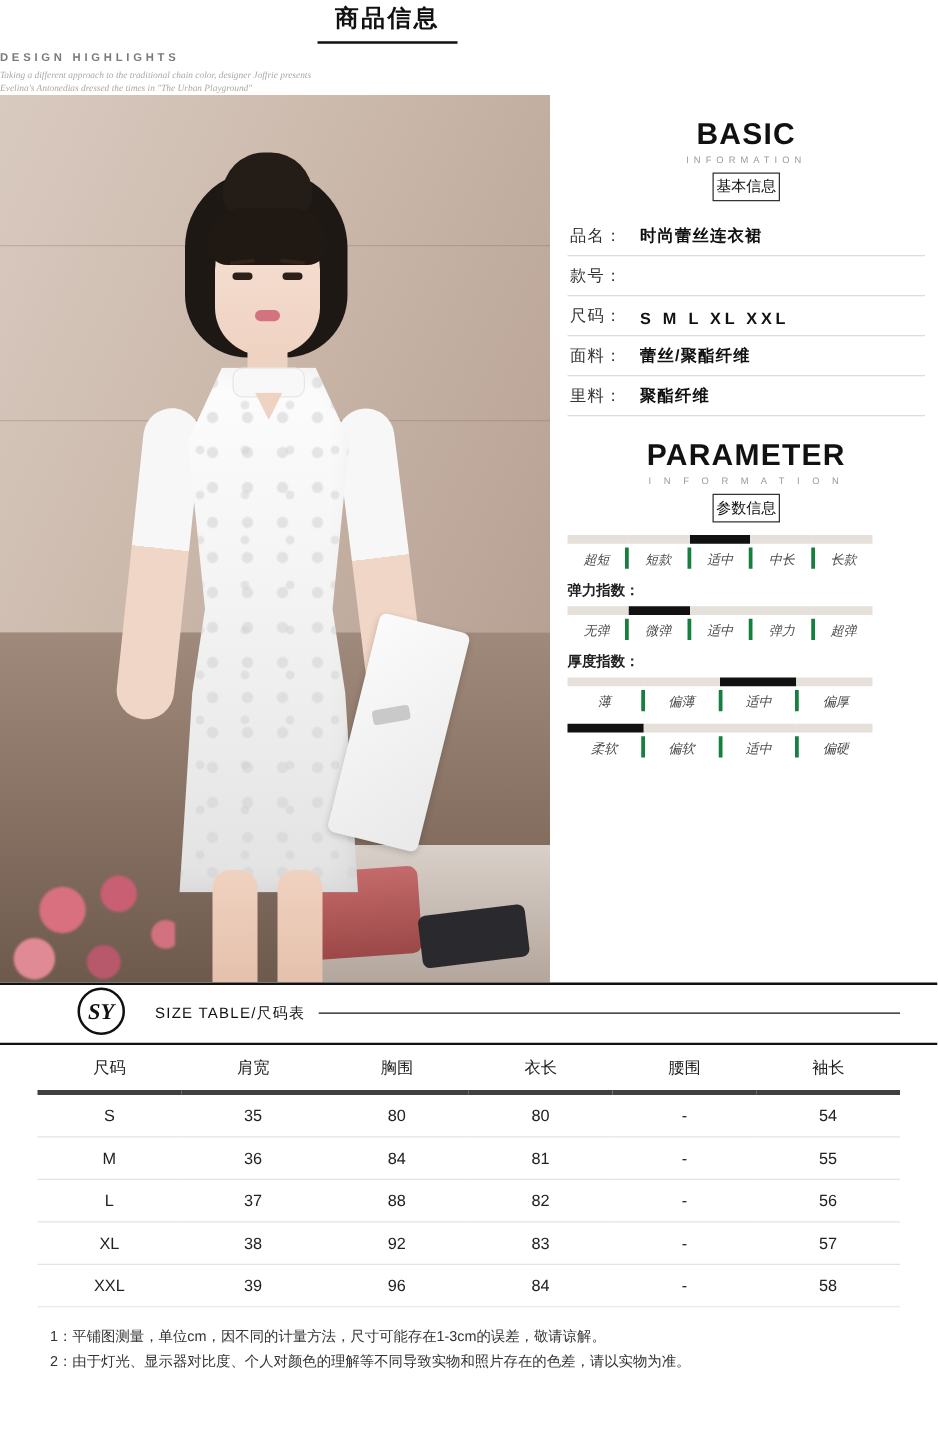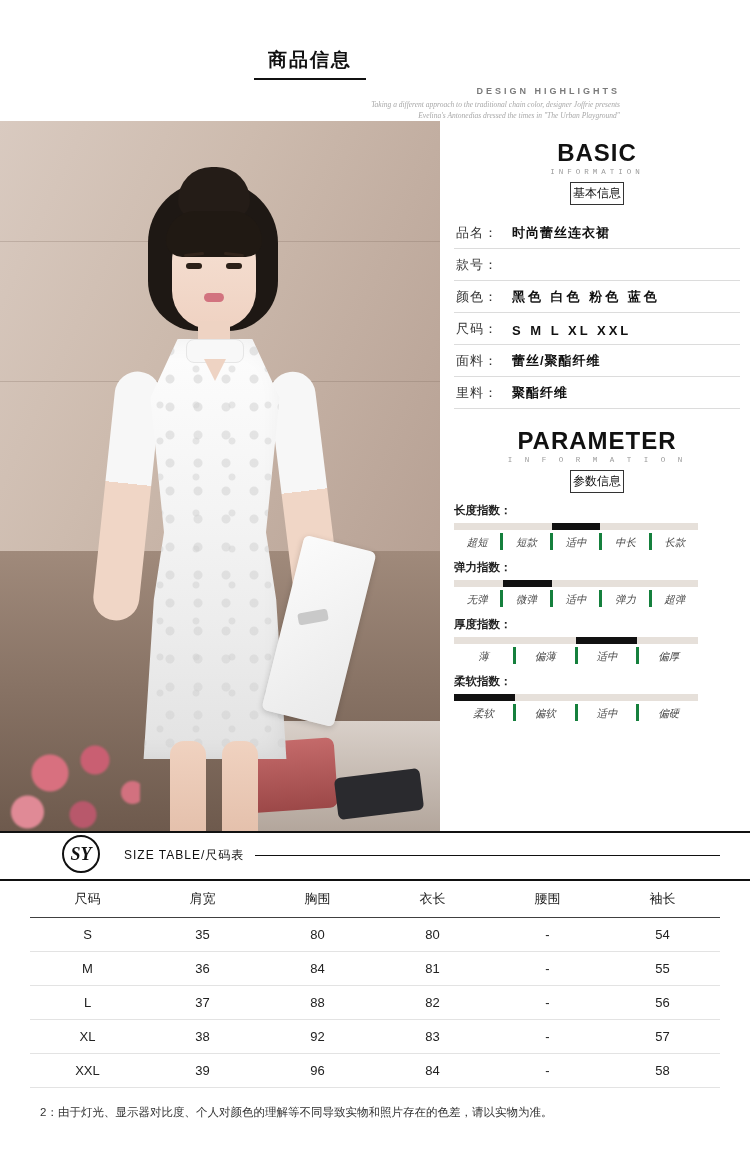--- a/index.html
+++ b/index.html
@@ -13,45 +13,44 @@
     overflow: hidden;
     position: relative;
   }
 
   
   .header {
     width: 620px;
     height: 76px;
     background: #ffffff;
     position: relative;
-    margin-top: 45px;
   }
   .header-title-wrap {
     text-align: center;
     padding-top: 2px;
   }
   .header-title {
     display: inline-block;
     font-size: 19px;
     font-weight: bold;
     letter-spacing: 2px;
     color: #111;
     padding: 0 14px 5px 14px;
     border-bottom: 2px solid #111;
   }
   .header-sub {
-    text-align: right;
+    text-align: left;
     font-size: 9px;
     letter-spacing: 3px;
     color: #7a7a7a;
     margin-top: 6px;
     font-weight: bold;
   }
   .header-latin {
-    text-align: right;
+    text-align: left;
     font-family: "Liberation Serif", serif;
     font-style: italic;
     font-size: 7.5px;
     color: #a8a8a8;
     line-height: 11px;
     margin-top: 3px;
   }
 
   
   .main {
@@ -190,21 +189,21 @@
   .leg.l { left: 84px; top: 560px; }
   .leg.r { left: 136px; top: 560px; }
 
   
   .blk-title { text-align: center; margin-bottom: 6px; }
   .blk-title .en {
     font-size: 24px; font-weight: bold; letter-spacing: 1px; color: #111;
     font-family: "Liberation Sans", sans-serif;
   }
   .blk-title .en-sub {
-    font-size: 7.5px; letter-spacing: 4px; color: #9a9a9a; margin-top: 1px; font-family: Liberation Mono, monospace;
+    font-size: 7.5px; letter-spacing: 4px; color: #9a9a9a; margin-top: 1px;
   }
   .blk-title .cn {
     display: inline-block; margin-top: 6px;
     border: 1px solid #333; padding: 2px 2px; font-size: 12px; color: #111;
   }
 
   .info-list { margin-top: 12px; }
   .info-row {
     display: flex; align-items: flex-end;
     border-bottom: 1px solid #dcdcdc;
@@ -253,21 +252,21 @@
     position: absolute; left: 255px; right: 30px; top: 24px; height: 1px; background: #111;
   }
 
   
   .table-wrap { width: 750px; background: #fff; padding: 0 30px; }
   table.size-table { width: 690px; border-collapse: collapse; margin: 0 auto; }
   table.size-table th, table.size-table td {
     text-align: center; font-size: 13px; color: #222;
     padding: 9px 0; border-bottom: 1px solid #e3e3e3;
   }
-  table.size-table th { font-weight: normal; border-bottom: 1px solid #404040; }
+  table.size-table th { font-weight: normal; border-bottom: 4px solid #404040; }
   table.size-table thead tr { }
   table.size-table tbody tr td:first-child { }
 
   
   .notes {
     width: 750px; padding: 14px 40px 0 40px; background: #fff;
   }
   .note-line {
     font-size: 11.5px; color: #333; line-height: 20px;
   }
@@ -338,24 +337,20 @@
     <div class="info-list">
       <div class="info-row">
         <span class="info-label">品名：</span>
         <span class="info-value">时尚蕾丝连衣裙</span>
       </div>
       <div class="info-row">
         <span class="info-label">款号：</span>
         <span class="info-value"></span>
       </div>
       <div class="info-row">
-        <span class="info-label">颜色：</span>
-        <span class="info-value spaced">黑色  白色  粉色   蓝色</span>
-      </div>
-      <div class="info-row">
         <span class="info-label">尺码：</span>
         <span class="info-value spaced">S M L XL  XXL</span>
       </div>
       <div class="info-row">
         <span class="info-label">面料：</span>
         <span class="info-value">蕾丝/聚酯纤维</span>
       </div>
       <div class="info-row">
         <span class="info-label">里料：</span>
         <span class="info-value">聚酯纤维</span>
@@ -363,21 +358,20 @@
     </div>
 
     <div class="param-wrap">
       <div class="blk-title">
         <div class="en">PARAMETER</div>
         <div class="en-sub">I N F O R M A T I O N</div>
         <div class="cn">参数信息</div>
       </div>
 
       <div class="param-group">
-        <div class="param-name">长度指数：</div>
         <div class="bar">
           <span class="seg"></span>
           <span class="seg"></span>
           <span class="seg on"></span>
           <span class="seg"></span>
           <span class="seg"></span>
         </div>
         <div class="ticks">
           <span class="t">超短</span>
           <span class="t">短款</span>
@@ -415,21 +409,20 @@
         </div>
         <div class="ticks">
           <span class="t">薄</span>
           <span class="t">偏薄</span>
           <span class="t">适中</span>
           <span class="t">偏厚</span>
         </div>
       </div>
 
       <div class="param-group">
-        <div class="param-name">柔软指数：</div>
         <div class="bar">
           <span class="seg on"></span>
           <span class="seg"></span>
           <span class="seg"></span>
           <span class="seg"></span>
         </div>
         <div class="ticks">
           <span class="t">柔软</span>
           <span class="t">偏软</span>
           <span class="t">适中</span>
@@ -499,14 +492,15 @@
         <td>96</td>
         <td>84</td>
         <td>-</td>
         <td>58</td>
       </tr>
     </tbody>
   </table>
 </div>
 
 <div class="notes">
+  <div class="note-line">1：平铺图测量，单位cm，因不同的计量方法，尺寸可能存在1-3cm的误差，敬请谅解。</div>
   <div class="note-line">2：由于灯光、显示器对比度、个人对颜色的理解等不同导致实物和照片存在的色差，请以实物为准。</div>
 </div>
 
 </body></html>

